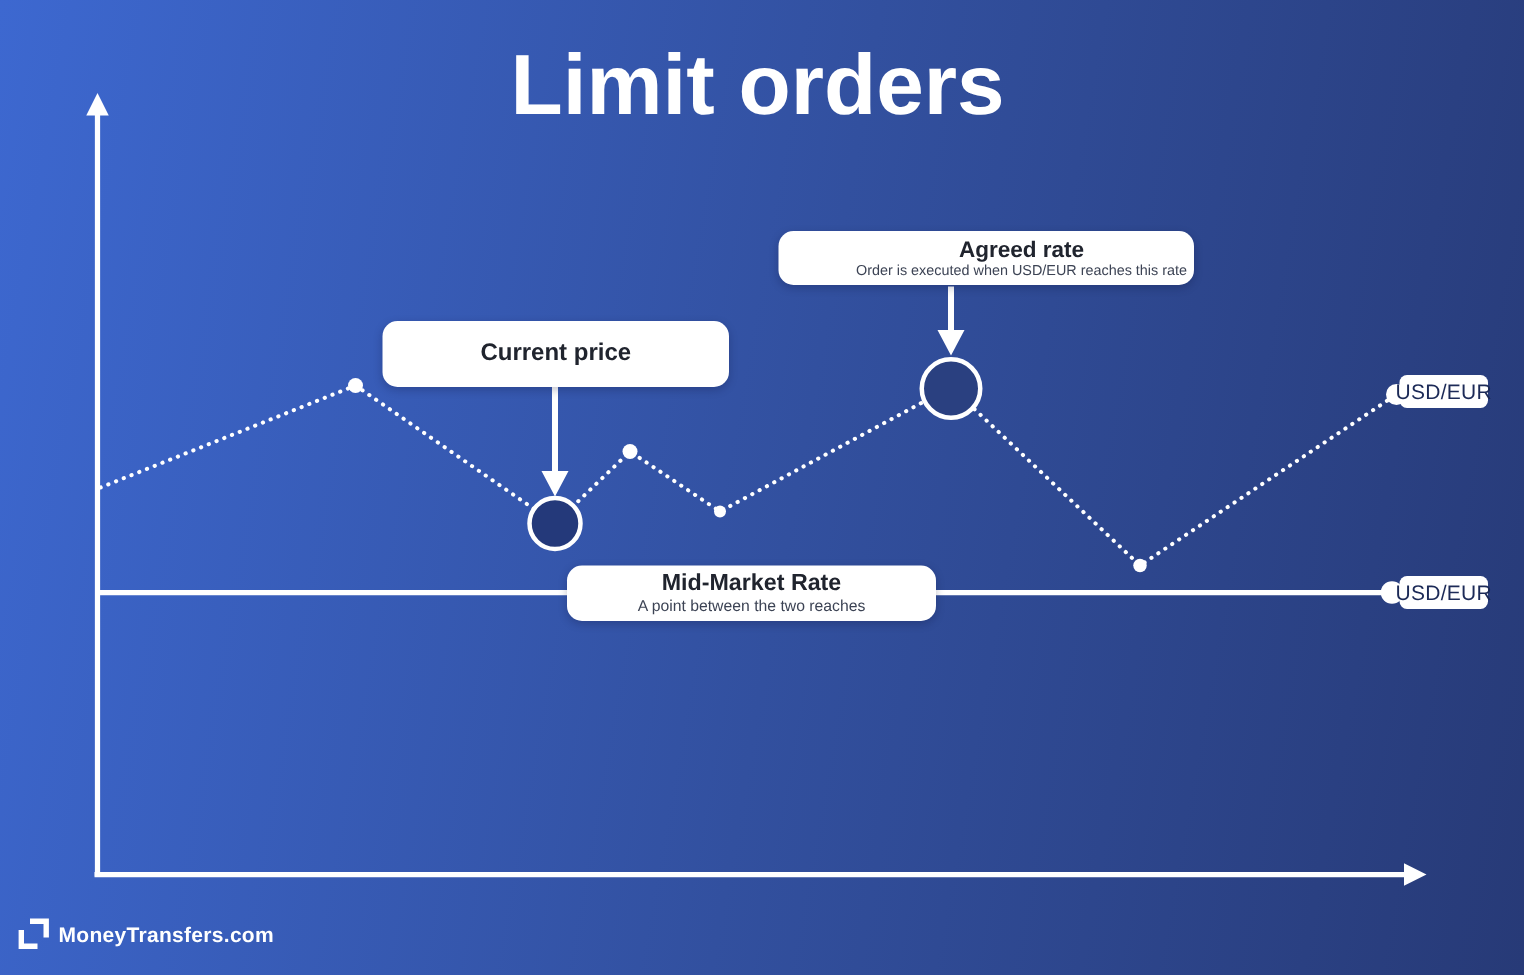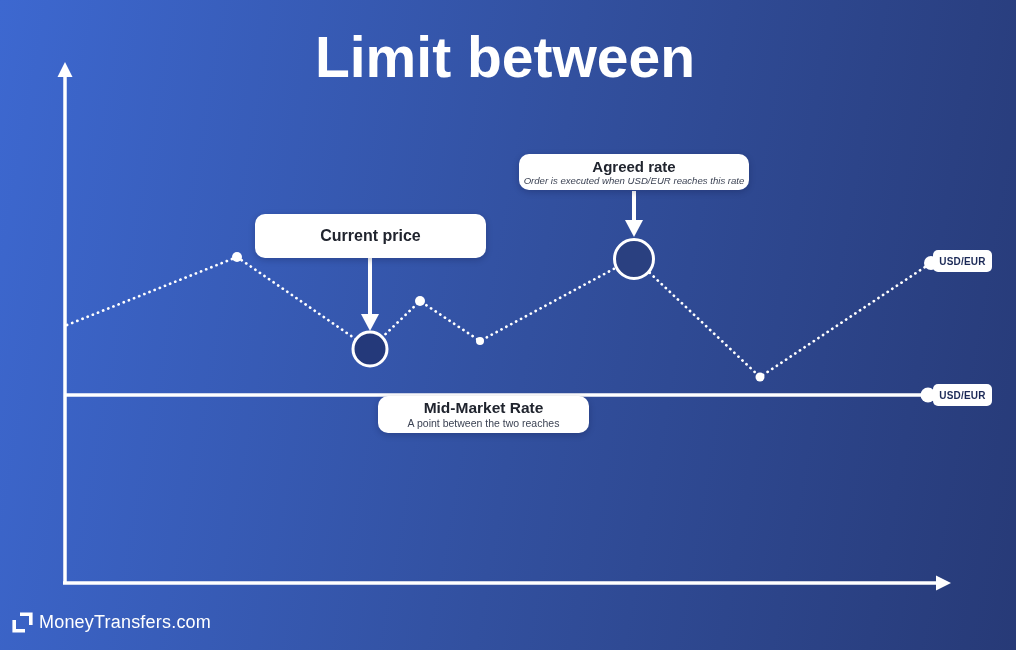--- a/index.html
+++ b/index.html
@@ -17,45 +17,45 @@
   .callout{
     position:absolute;background:#ffffff;border-radius:10px;
     text-align:center;box-shadow:0 2px 6px rgba(10,16,50,.25);
     display:flex;flex-direction:column;justify-content:center;
   }
   .callout .c-title{font-weight:700;color:#20242e;line-height:1.15;}
   .callout .c-sub{color:#3c4354;line-height:1.2;}
   .callout.current{left:255px;top:214px;width:231px;height:44px;}
   .callout.current .c-title{font-size:16px;}
   .callout.current .c-sub{font-size:11px;}
-  .callout.agreed{left:519px;top:154px;width:230px;height:36px;}
+  .callout.agreed{left:519px;top:154px;width:230px;height:36px;padding-left:47px;}
   .callout.agreed .c-title{font-size:15px;}
-  .callout.agreed .c-sub{font-size:9.6px;font-style:italic;}
-  .callout.midmarket{left:378px;top:377px;width:211px;height:37px;margin-top:19px;}
+  .callout.agreed .c-sub{font-size:9.6px;}
+  .callout.midmarket{left:378px;top:377px;width:246px;height:37px;}
   .callout.midmarket .c-title{font-size:15.5px;}
   .callout.midmarket .c-sub{font-size:10.5px;}
   .badge{
     position:absolute;left:933px;width:59px;height:22px;background:#ffffff;
-    border-radius:5px;color:#1c2a57;font-size:10px;font-weight:700;
+    border-radius:5px;color:#1c2a57;font-size:14px;font-weight:400;
     display:flex;align-items:center;justify-content:center;letter-spacing:.2px;
   }
   .badge.top{top:250px;}
   .badge.bottom{top:384px;}
   .footer{
     position:absolute;left:12px;top:612px;display:flex;align-items:center;gap:6px;
     color:#ffffff;
   }
-  .footer .brand{font-size:18px;font-weight:400;letter-spacing:.2px;}
+  .footer .brand{font-size:14px;font-weight:700;letter-spacing:.2px;}
 </style>
 </head>
 <body>
 
 <div class="stage">
 
-  <h1 class="title">Limit between</h1>
+  <h1 class="title">Limit orders</h1>
 
   <svg class="chart" width="1016" height="650" viewBox="0 0 1016 650">
 
     <g>
       <line x1="65" y1="584" x2="65" y2="75" stroke="#ffffff" stroke-width="3.5"></line>
       <polygon points="65,62 57.5,77 72.5,77" fill="#ffffff"></polygon>
     </g>
 
     <g>
       <line x1="63" y1="583" x2="938" y2="583" stroke="#ffffff" stroke-width="3.5"></line>

